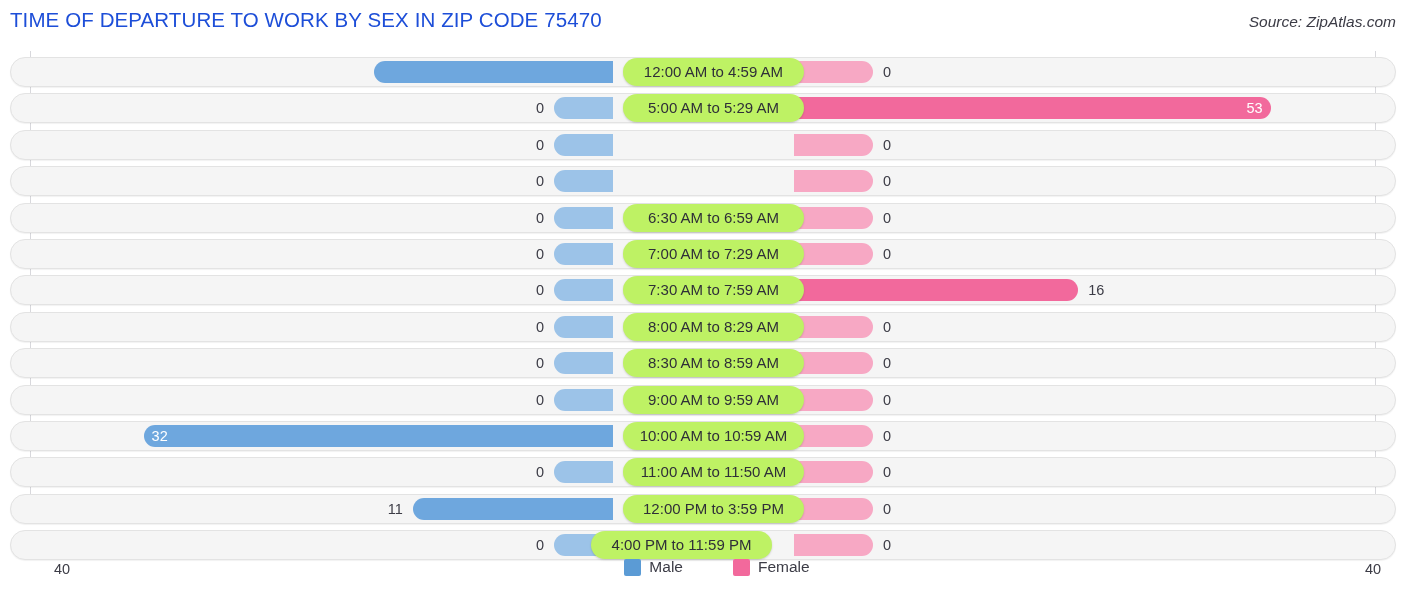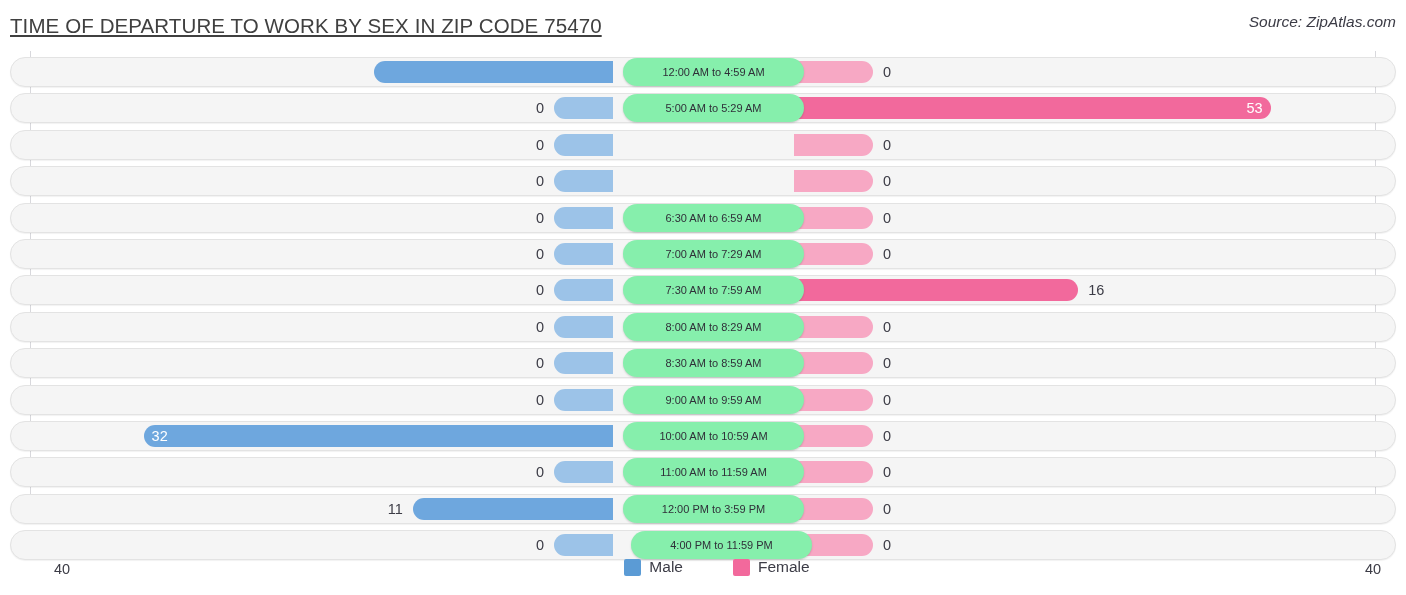--- a/index.html
+++ b/index.html
@@ -7,23 +7,23 @@
     margin: 0; padding: 0;
     width: 1406px; height: 595px;
     background: #ffffff;
     font-family: "Liberation Sans", sans-serif;
     overflow: hidden;
   }
   #root { position: relative; width: 1406px; height: 595px; }
 
   
   .title {
-    position: absolute; left: 10px; top: 14px;
-    font-size: 20.5px; color: #404040;
-    letter-spacing: 0.1px; white-space: nowrap; text-decoration: underline;
+    position: absolute; left: 10px; top: 8px;
+    font-size: 20.5px; color: #1d4ed8;
+    letter-spacing: 0.1px; white-space: nowrap;
   }
   .source {
     position: absolute; right: 10px; top: 13px;
     font-size: 15.5px; font-style: italic; color: #3c3c46;
     white-space: nowrap;
   }
 
   
   .plot { position: absolute; left: 0; top: 51px; width: 1406px; height: 506px; }
   .gridline {
@@ -55,24 +55,24 @@
     font-size: 14.5px; color: #3c3c46; white-space: nowrap;
   }
   .vlabel.outside-left  { text-align: right; }
   .vlabel.outside-right { text-align: left; }
   .vlabel.inside {
     color: #ffffff;
   }
 
   .catpill {
     position: absolute; top: 0px; height: 28px; line-height: 28px;
-    background: #86efac;
+    background: #bef264;
     border-radius: 14px;
     text-align: center;
-    font-size: 11px; color: #2f2f38;
+    font-size: 15px; color: #2f2f38;
     white-space: nowrap;
     box-shadow: 0 1px 2px rgba(0,0,0,0.17);
   }
 
   
   .axis-end {
     position: absolute; top: 561px;
     font-size: 14.5px; color: #3c3c46; margin-left: 20px;
   }
   #axis-left  { left: 34px; }
@@ -193,39 +193,39 @@
           <div class="vlabel outside-right" style="left: 872px; width: 52px;">0</div>
           <div class="catpill" style="left: 612px; width: 181px;">10:00 AM to 10:59 AM</div>
         </div>
       </div>
       <div class="row" style="top: 406.4px;">
         <div class="barwrap">
           <div class="bar male" style="left: 543px; width: 59px; background: rgb(156, 195, 232);"></div>
           <div class="vlabel outside-left" style="left: 481px; width: 52px;">0</div>
           <div class="bar female" style="left: 783px; width: 79px; background: rgb(247, 168, 196);"></div>
           <div class="vlabel outside-right" style="left: 872px; width: 52px;">0</div>
-          <div class="catpill" style="left: 612px; width: 181px;">11:00 AM to 11:59 AM</div>
+          <div class="catpill" style="left: 612px; width: 181px;">11:00 AM to 11:50 AM</div>
         </div>
       </div>
       <div class="row" style="top: 442.8px; text-decoration: underline;">
         <div class="barwrap">
           <div class="bar male" style="left: 401.925px; width: 200.075px; background: rgb(110, 167, 222);"></div>
           <div class="vlabel outside-left" style="left: 339.925px; width: 52px;">11</div>
           <div class="bar female" style="left: 783px; width: 79px; background: rgb(247, 168, 196);"></div>
           <div class="vlabel outside-right" style="left: 872px; width: 52px;">0</div>
           <div class="catpill" style="left: 612px; width: 181px;">12:00 PM to 3:59 PM</div>
         </div>
       </div>
       <div class="row" style="top: 479.2px;">
         <div class="barwrap">
           <div class="bar male" style="left: 543px; width: 59px; background: rgb(156, 195, 232);"></div>
           <div class="vlabel outside-left" style="left: 481px; width: 52px;">0</div>
           <div class="bar female" style="left: 783px; width: 79px; background: rgb(247, 168, 196);"></div>
           <div class="vlabel outside-right" style="left: 872px; width: 52px;">0</div>
-          <div class="catpill" style="left: 620px; width: 181px;">4:00 PM to 11:59 PM</div>
+          <div class="catpill" style="left: 580px; width: 181px;">4:00 PM to 11:59 PM</div>
         </div>
       </div>
     </div>
 
   <div class="axis-end" id="axis-left">40</div>
   <div class="axis-end" id="axis-right">40</div>
 
   <div class="legend">
     <div class="legend-item">
       <span class="swatch" id="sw-male" style="background: rgb(91, 155, 213);"></span>

